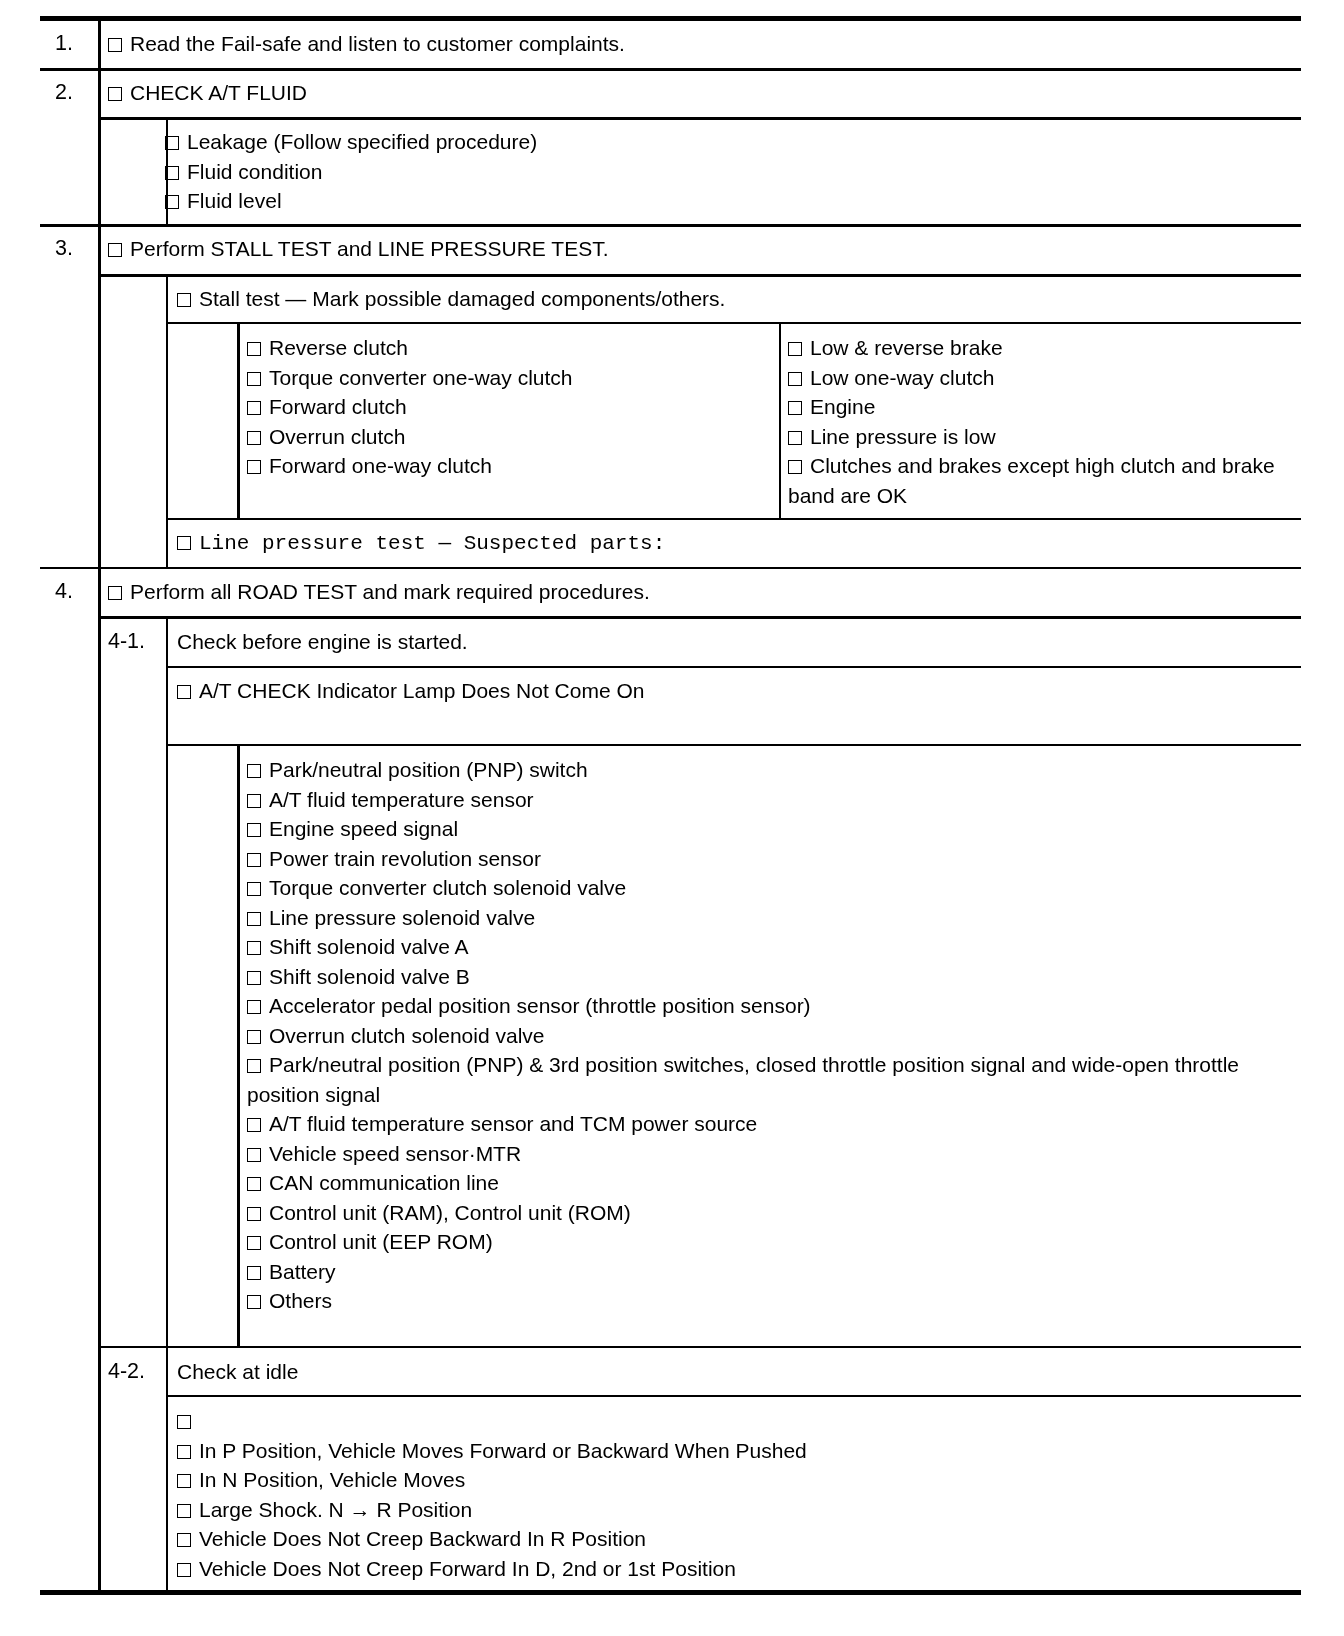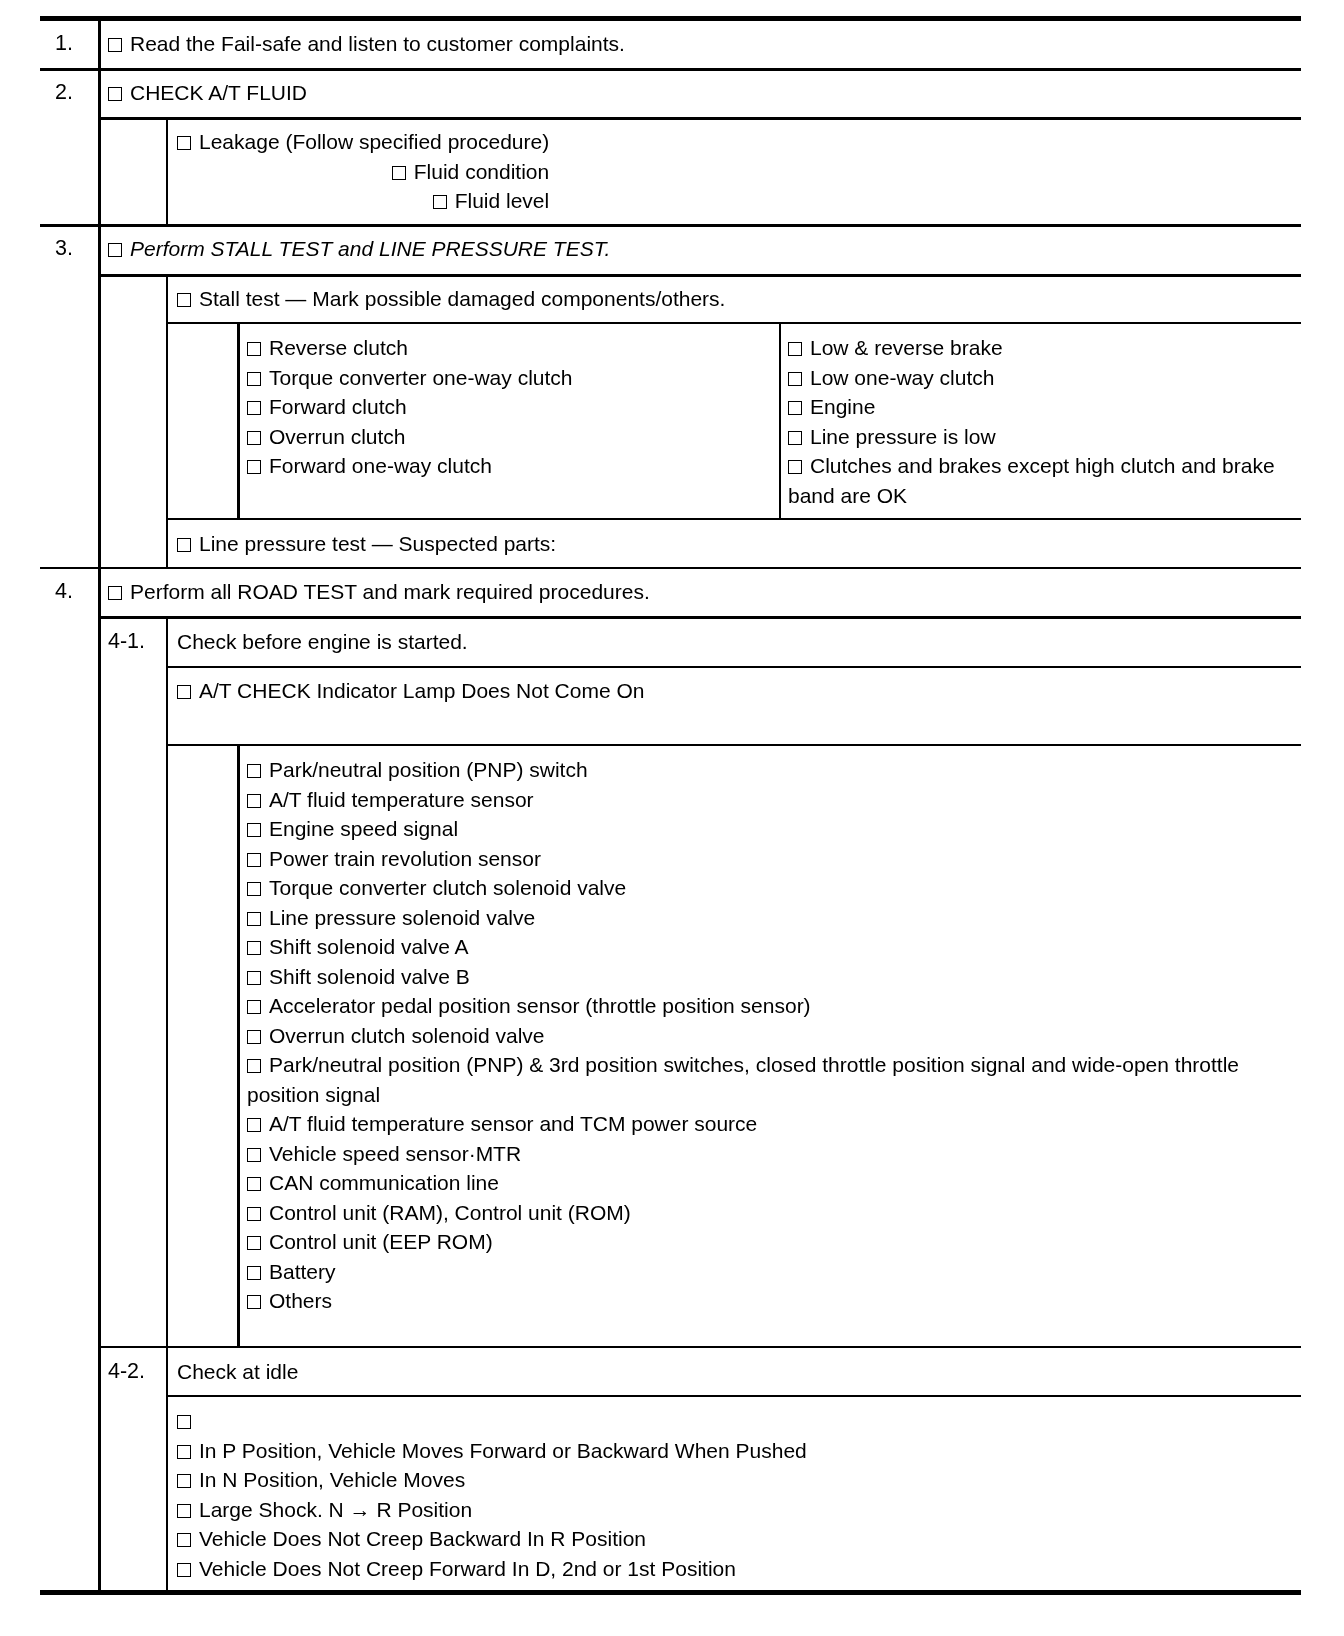--- a/index.html
+++ b/index.html
@@ -43,48 +43,48 @@
 
 <div class="num" style="left:55px; top:29px;">1.</div>
 <div class="t" style="left:108px; top:29px;">
   <span class="cb"></span><span>Read the Fail-safe and listen to customer complaints.</span>
 </div>
 
 <div class="num" style="left:55px; top:78px;">2.</div>
 <div class="t" style="left:108px; top:78px;">
   <span class="cb"></span><span>CHECK A/T FLUID</span>
 </div>
-<ul class="t list" style="left:177px; top:127px;text-align:right;">
+<ul class="t list" style="left:165px; top:127px;">
   <li><span class="cb"></span><span>Leakage (Follow specified procedure)</span></li>
   <li><span class="cb"></span><span>Fluid condition</span></li>
   <li><span class="cb"></span><span>Fluid level</span></li>
 </ul>
 
 <div class="num" style="left:55px; top:234px;">3.</div>
-<div class="t" style="left:108px; top:234px;font-style:italic;">
+<div class="t" style="left:108px; top:234px;">
   <span class="cb"></span><span>Perform STALL TEST and LINE PRESSURE TEST.</span>
 </div>
 <div class="t" style="left:177px; top:284px;">
   <span class="cb"></span><span>Stall test — Mark possible damaged components/others.</span>
 </div>
 <ul class="t list" style="left:247px; top:333px;">
   <li><span class="cb"></span><span>Reverse clutch</span></li>
   <li><span class="cb"></span><span>Torque converter one-way clutch</span></li>
   <li><span class="cb"></span><span>Forward clutch</span></li>
   <li><span class="cb"></span><span>Overrun clutch</span></li>
   <li><span class="cb"></span><span>Forward one-way clutch</span></li>
 </ul>
 <ul class="t list wrap" style="left:788px; top:333px; width:510px;">
   <li><span class="cb"></span><span>Low &amp; reverse brake</span></li>
   <li><span class="cb"></span><span>Low one-way clutch</span></li>
   <li><span class="cb"></span><span>Engine</span></li>
   <li><span class="cb"></span><span>Line pressure is low</span></li>
   <li><span class="cb"></span><span>Clutches and brakes except high clutch and brake band are OK</span></li>
 </ul>
-<div class="t" style="left:177px; top:529px;">
+<div class="t" style="left:177px; top:529px;font-family:Liberation Mono, monospace;">
   <span class="cb"></span><span>Line pressure test — Suspected parts:</span>
 </div>
 
 <div class="num" style="left:55px; top:577px;">4.</div>
 <div class="t" style="left:108px; top:577px;">
   <span class="cb"></span><span>Perform all ROAD TEST and mark required procedures.</span>
 </div>
 
 <div class="num" style="left:108px; top:627px;">4-1.</div>
 <div class="t" style="left:177px; top:627px;">Check before engine is started.</div>

